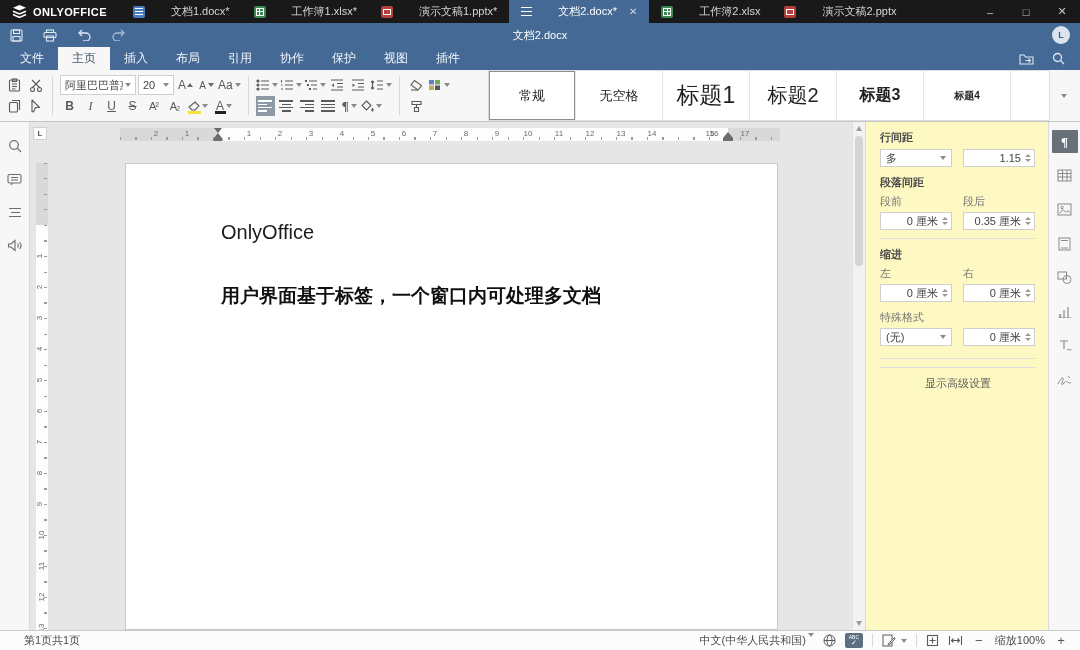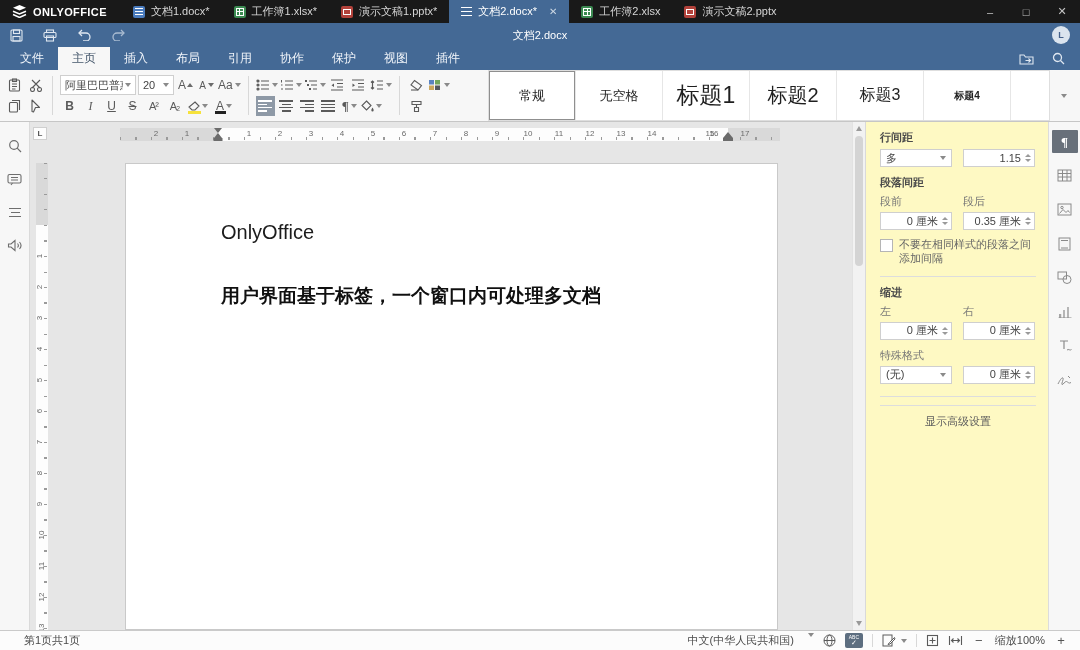--- a/index.html
+++ b/index.html
@@ -6,21 +6,21 @@
   html,body{background:#555;}
   .screen{position:relative;width:1080px;height:650px;overflow:hidden;background:#e6e6e6;
     font-family:"Liberation Sans","DejaVu Sans",sans-serif;-webkit-font-smoothing:antialiased;}
   svg{display:block;}
 
   
   .tabbar{position:absolute;top:0;left:0;right:0;height:23px;background:#191919;display:flex;align-items:stretch;}
   .logo{display:flex;align-items:center;gap:6px;padding:0 14px 0 12px;color:#fff;font-weight:bold;font-size:11px;letter-spacing:.4px;}
   .tab{display:flex;align-items:center;gap:6px;padding:0 12px;color:#d6d6d6;font-size:11px;cursor:default;}
   .tab.active{background:#446995;color:#fff;}
-  .tlabel{white-space:nowrap;}
+  .tlabel{white-space:nowrap;margin-left:20px;}
   .ticon{width:12px;height:12px;border-radius:2px;display:flex;align-items:center;justify-content:center;}
   .ticon.doc{background:#4a7bbd;}
   .ticon.sheet{background:#3c8a52;}
   .ticon.slide{background:#b2423b;}
   .tlines{width:8px;height:7px;background:repeating-linear-gradient(#fff 0 1px,transparent 1px 3px);}
   .tgrid{width:8px;height:8px;border:1px solid #fff;background:
      linear-gradient(#fff,#fff) 50% 0/1px 100% no-repeat,
      linear-gradient(#fff,#fff) 0 50%/100% 1px no-repeat;}
   .tslide{width:8px;height:6px;border:1px solid #fff;}
   .hamb{width:11px;height:9px;background:repeating-linear-gradient(#fff 0 1.5px,transparent 1.5px 4px);}
@@ -70,21 +70,21 @@
 
   
   .styles-wrap{margin-left:auto;display:flex;align-items:center;}
   .gallery{display:flex;height:51px;background:#fff;border:1px solid #dedede;}
   .sbox{width:87px;border-right:1px solid #e6e6e6;display:flex;align-items:center;justify-content:center;color:#1f1f1f;white-space:nowrap;overflow:hidden;}
   .sbox.sel{box-shadow:inset 0 0 0 1px #8f8f8f;}
   .sbox.empty{width:38px;border-right:none;}
   .s-normal,.s-nospace{font-size:13px;}
   .s-h1{font-size:23px;}
   .s-h2{font-size:20px;}
-  .s-h3{font-size:16px;}
+  .s-h3{font-size:16px;font-weight:bold;}
   .s-h4{font-size:10px;font-weight:bold;}
   .gmore{width:26px;height:44px;display:flex;align-items:center;justify-content:center;}
 
   
   .workspace{position:absolute;top:122px;left:0;width:1080px;height:508px;background:#e6e6e6;}
   .left-sidebar{position:absolute;left:0;top:0;width:30px;height:100%;background:#f7f7f7;border-right:1px solid #dadada;
     display:flex;flex-direction:column;align-items:center;padding-top:16px;gap:17px;color:#6e6e6e;}
   .lsbtn{width:18px;height:16px;display:flex;align-items:center;justify-content:center;}
 
   .corner{position:absolute;left:33px;top:5px;width:14px;height:13px;background:#fdfdfd;border:1px solid #cfcfcf;
@@ -619,24 +619,20 @@
         </div>
         <div class="fld spin">
           <span>0.35 厘米</span>
           <span class="spin-ar">
               <span class="up"></span>
               <span class="dn"></span>
             </span>
         </div>
       </div>
 
-      <div class="chk-row">
-        <span class="chk"></span>
-        <span class="chk-label">不要在相同样式的段落之间添加间隔</span>
-      </div>
 
       <div class="rp-div"></div>
 
       <div class="rp-h">缩进</div>
       <div class="rp-lblrow">
         <span>左</span>
         <span>右</span>
       </div>
       <div class="rp-row">
         <div class="fld spin">
@@ -727,21 +723,21 @@
             <path d="M11 2l2 2"></path>
         </svg>
       </span>
     </div>
   </div>
 
   <footer class="statusbar">
     <span>第1页共1页</span>
 
     <div class="sb-right">
-      <span style="display:flex;align-items:flex-start;gap:12px">
+      <span style="display:flex;align-items:flex-start;gap:0">
         <span>中文(中华人民共和国)</span>
         <span class="dcaret"></span>
       </span>
       <span>
         <svg width="13" height="13" viewBox="0 0 13 13" fill="none" stroke="#5a5a5a" stroke-width="1">
           <circle cx="6.5" cy="6.5" r="5.5"></circle>
             <ellipse cx="6.5" cy="6.5" rx="2.5" ry="5.5"></ellipse>
             <path d="M1 6.5h11"></path>
         </svg>
       </span>

